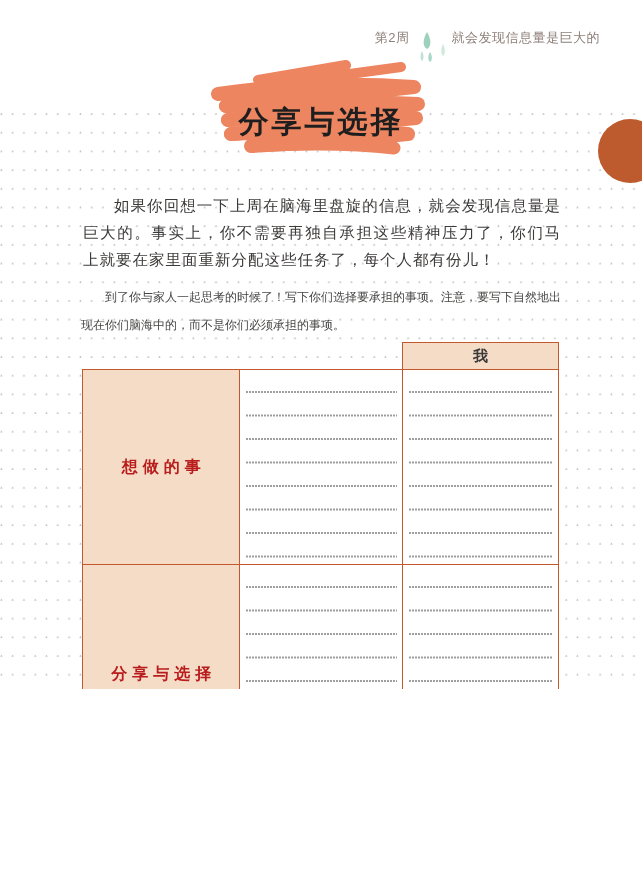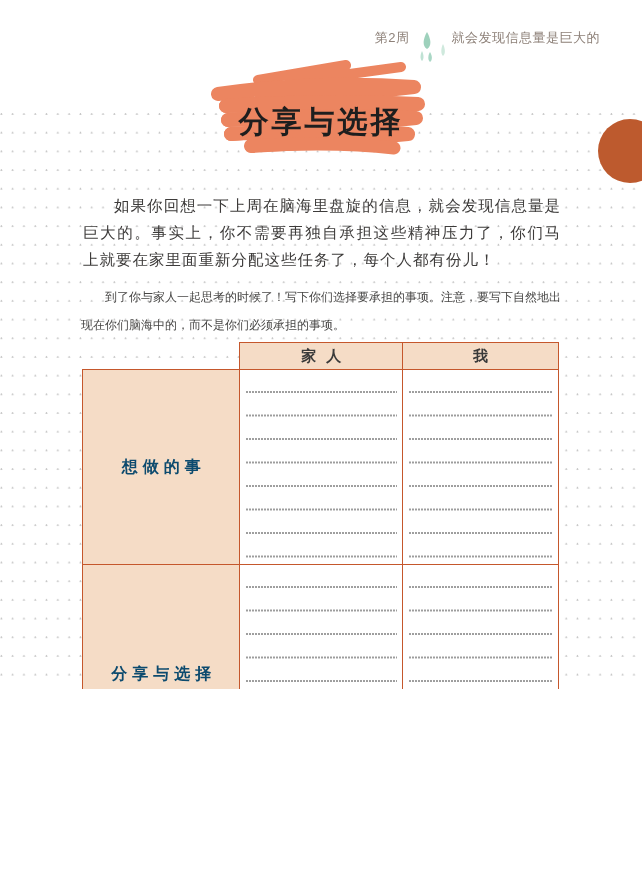--- a/index.html
+++ b/index.html
@@ -52,21 +52,21 @@
   .cell{
     position:absolute;box-sizing:border-box;border:1.5px solid #c5572c;
   }
   .cell.peach{background:#f5dcc6;}
   .cell.white{background:#ffffff;}
   .th{display:flex;align-items:center;justify-content:center;
       font-family:"Liberation Serif","DejaVu Serif",serif;
       font-size:15px;font-weight:700;color:#3a3a3a;letter-spacing:10px;text-indent:10px;}
   .row-label{display:flex;align-items:center;justify-content:center;
       font-family:Liberation Serif, serif;
-      font-size:16px;font-weight:700;color:#0c4a6e;letter-spacing:5px;text-indent:5px;}
+      font-size:16px;font-weight:700;color:#b91c1c;letter-spacing:5px;text-indent:5px;}
   .th-family{left:157px;top:0;width:164.5px;height:28.5px;}
   .th-me{left:320px;top:0;width:157px;height:28.5px;}
   .label-do{left:0;top:27px;width:158.5px;height:196.5px;}
   .label-consider{left:0;top:222px;width:158.5px;height:221px;}
   .cell-fam-do{left:157px;top:27px;width:164.5px;height:196.5px;}
   .cell-me-do{left:320px;top:27px;width:157px;height:196.5px;}
   .cell-fam-consider{left:157px;top:222px;width:164.5px;height:221px;}
   .cell-me-consider{left:320px;top:222px;width:157px;height:221px;}
   .write-lines{
     position:absolute;left:6px;right:6px;top:0;bottom:2px;
@@ -111,21 +111,20 @@
     </svg>
     <div class="page-title">分享与选择</div>
   </div>
 
   <div class="chapter-circle"></div>
 
   <p class="para para-intro">如果你回想一下上周在脑海里盘旋的信息，就会发现信息量是巨大的。事实上，你不需要再独自承担这些精神压力了，你们马上就要在家里面重新分配这些任务了，每个人都有份儿！</p>
   <p class="para para-instruction">到了你与家人一起思考的时候了！写下你们选择要承担的事项。注意，要写下自然地出现在你们脑海中的，而不是你们必须承担的事项。</p>
 
   <div class="worksheet">
-    <div class="cell peach th th-family">家人</div>
     <div class="cell peach th th-me">我</div>
 
     <div class="cell peach row-label label-do">想做的事</div>
     <div class="cell peach row-label label-consider">分享与选择</div>
 
     <div class="cell white cell-fam-do">
       <div class="write-lines"></div>
     </div>
     <div class="cell white cell-me-do">
       <div class="write-lines"></div>

